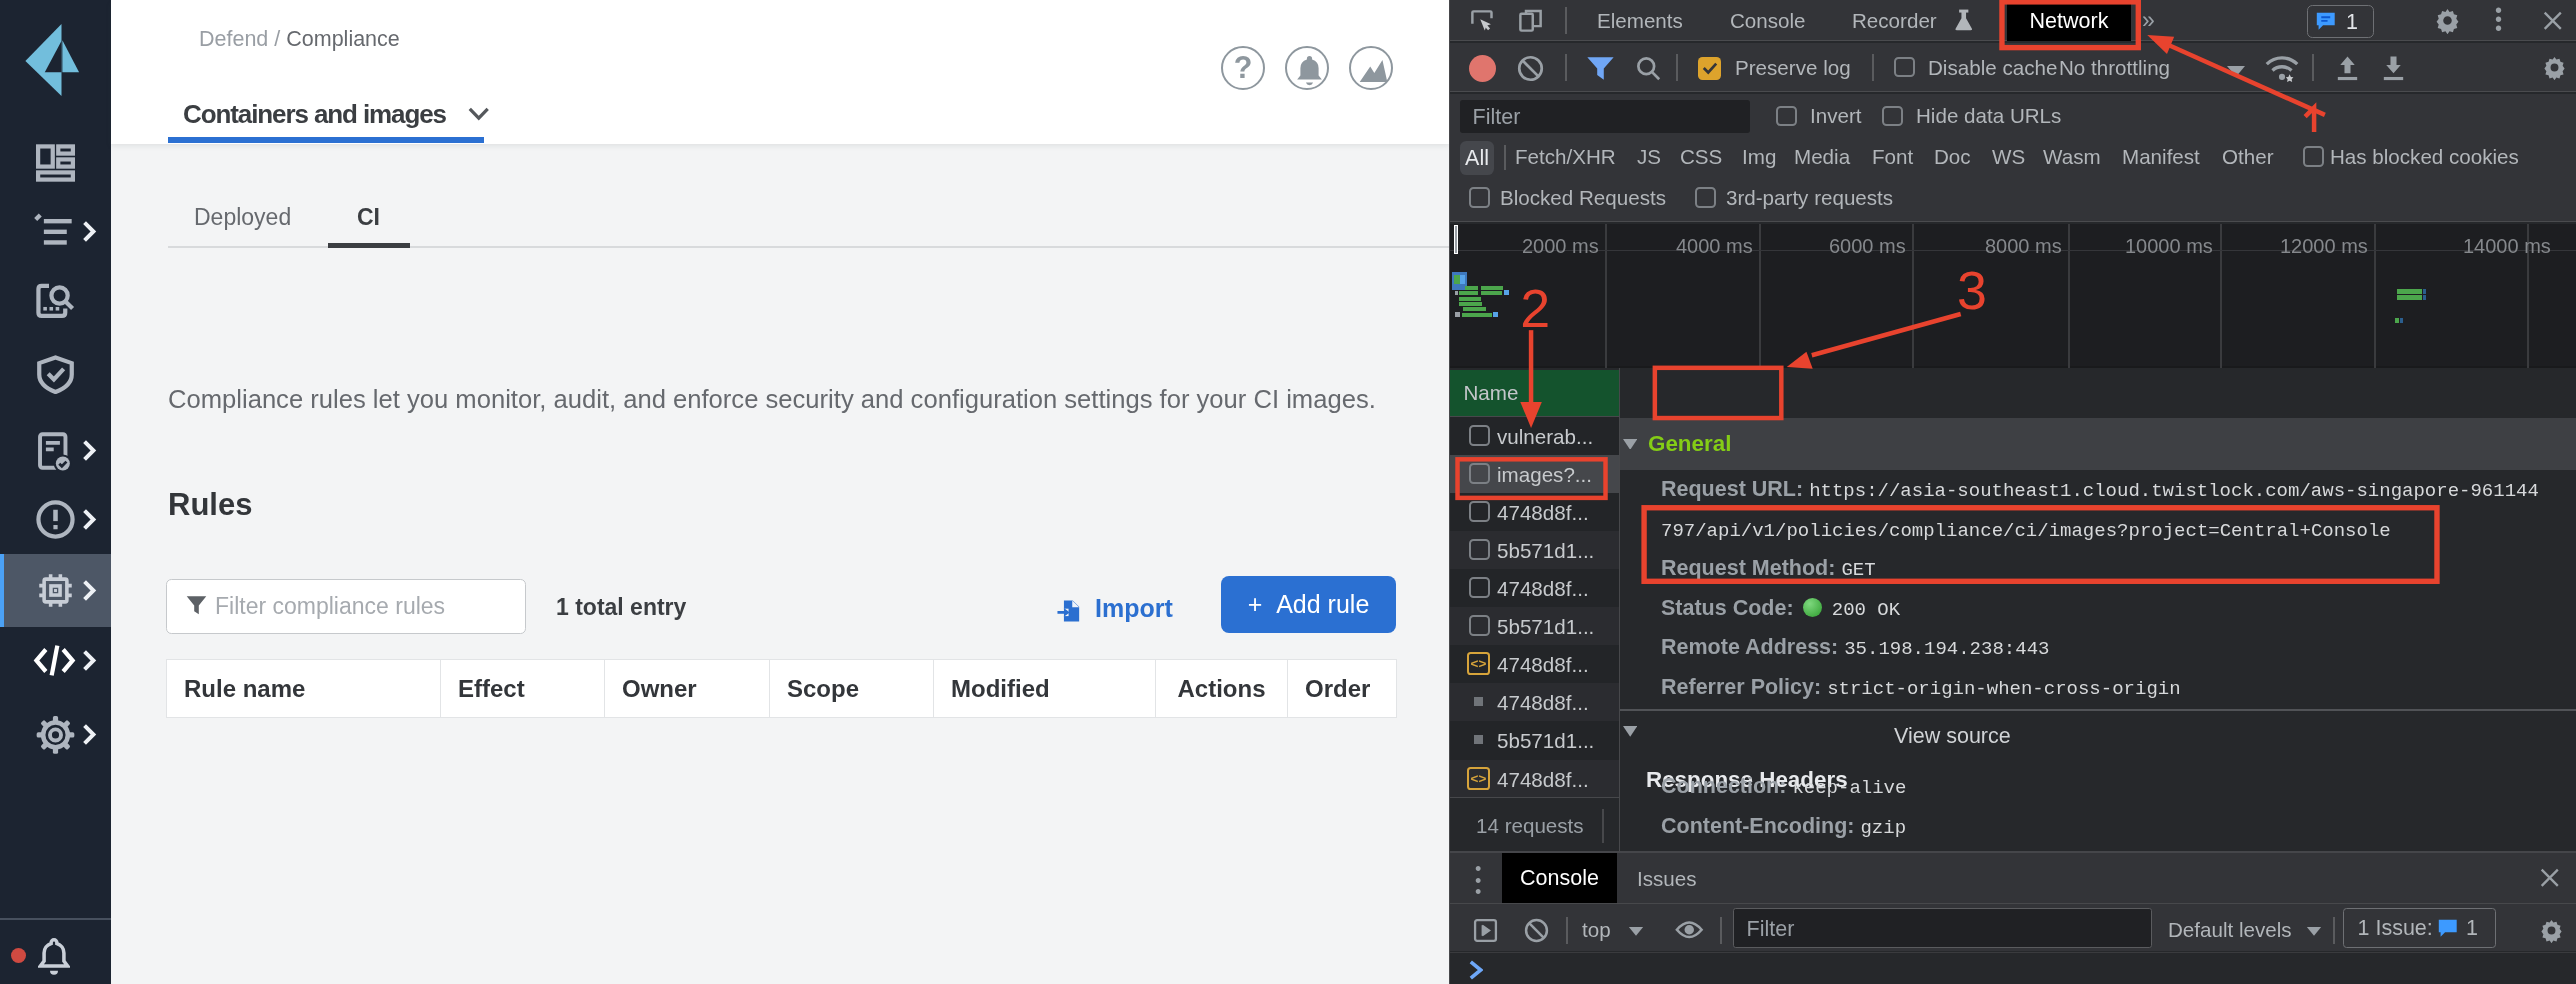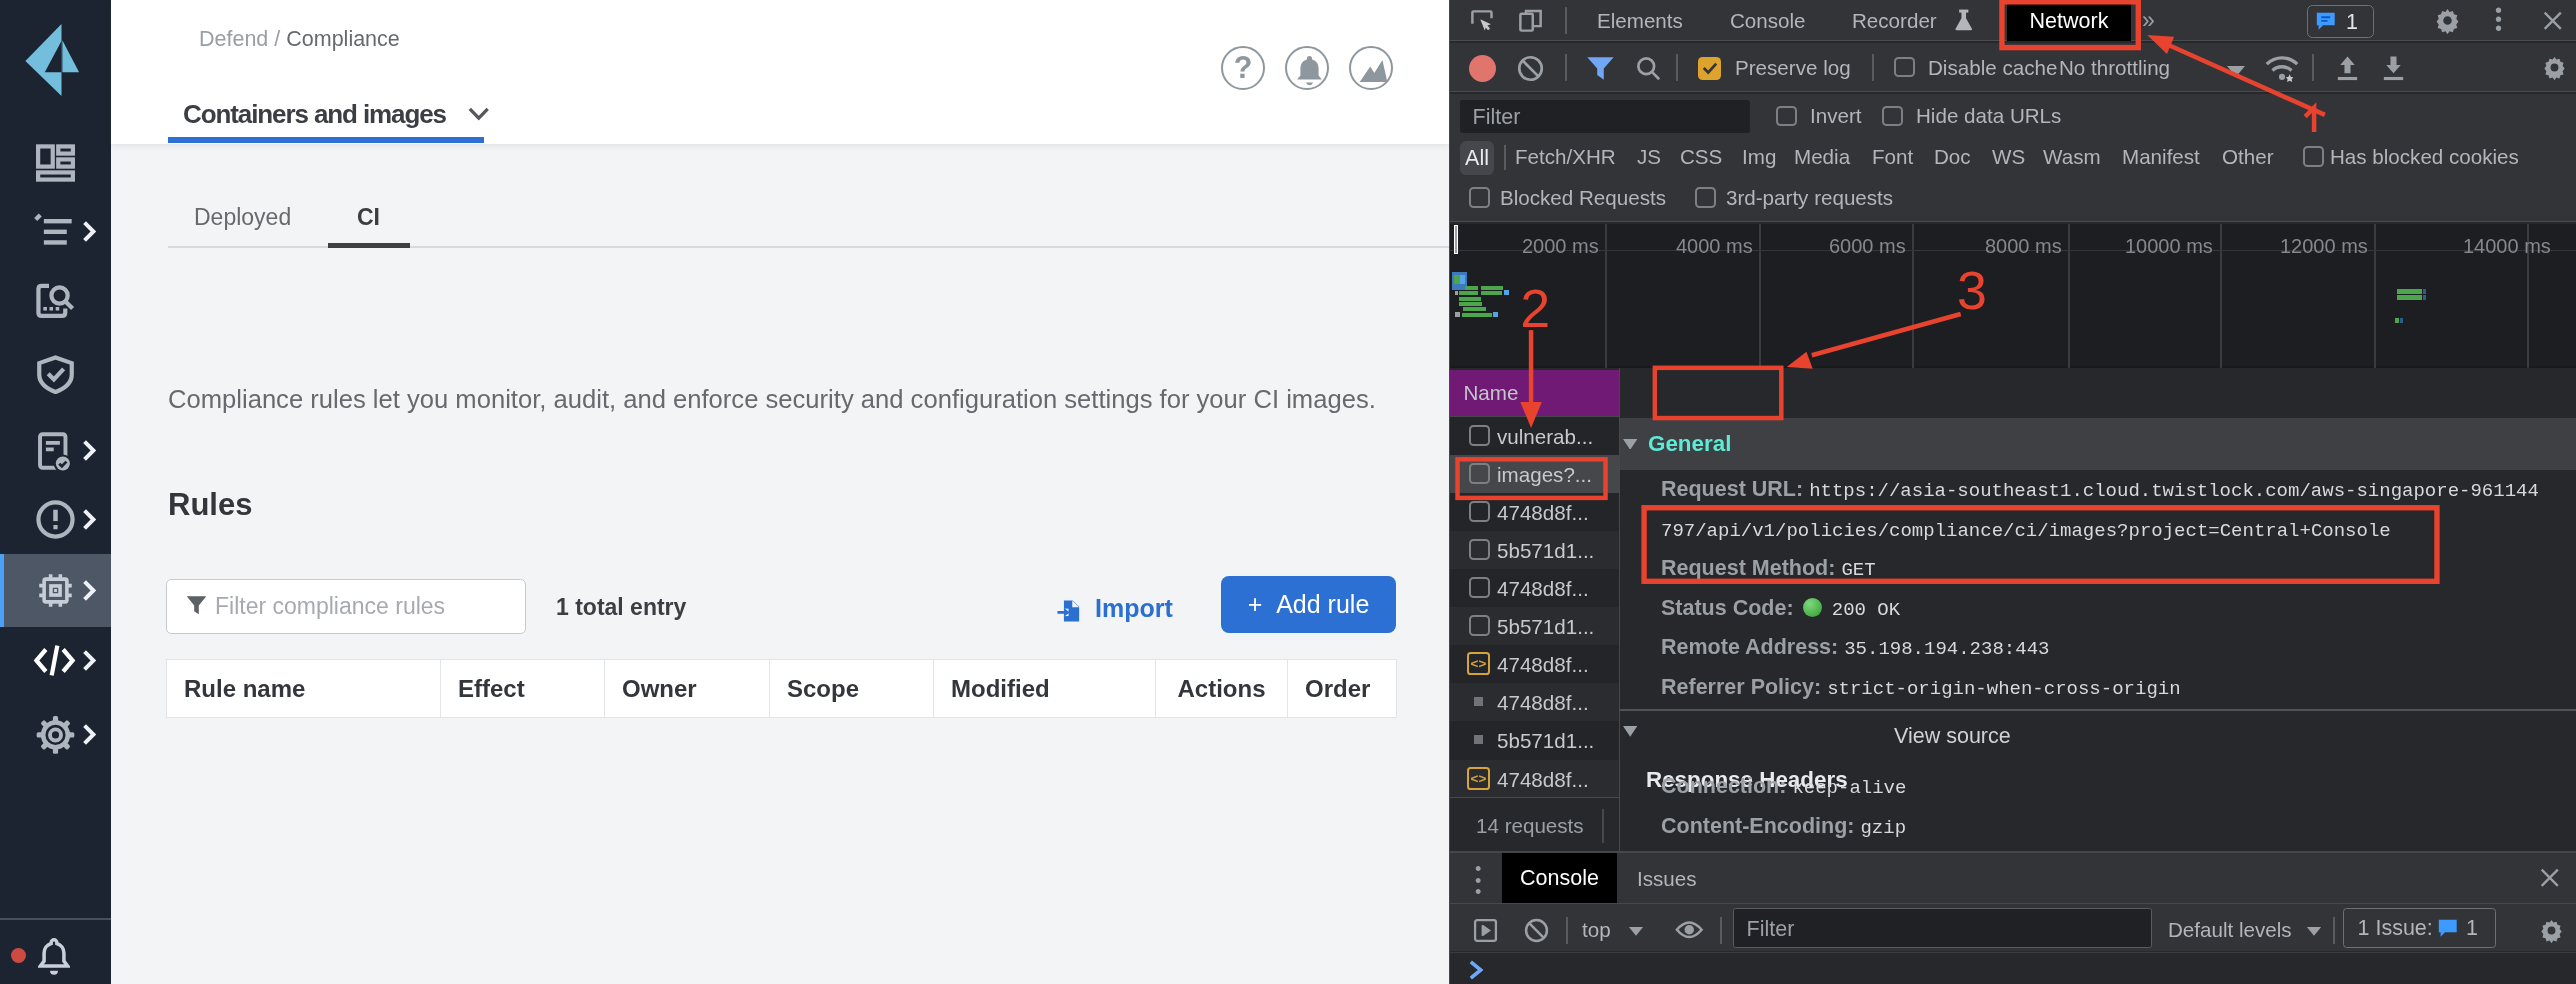--- a/index.html
+++ b/index.html
@@ -412,21 +412,21 @@
     <div style="position:absolute;left:43px;top:88px;width:4.5px;height:4.5px;background:#57a3e8;"></div>
 
     <div style="position:absolute;left:947px;top:65px;width:25px;height:4.5px;background:#4ca64c;"></div>
     <div style="position:absolute;left:973px;top:65px;width:2.7px;height:4.5px;background:#2b5e8e;"></div>
     <div style="position:absolute;left:947px;top:71px;width:25px;height:4.5px;background:#4ca64c;"></div>
     <div style="position:absolute;left:973px;top:71px;width:2.7px;height:4.5px;background:#2b5e8e;"></div>
     <div style="position:absolute;left:945px;top:94px;width:3.6px;height:5.4px;background:#4ca64c;"></div>
     <div style="position:absolute;left:950px;top:94px;width:2.7px;height:5.4px;background:#2b5e8e;"></div>
   </div>
 
-  <div style="position:absolute;left:0;top:370px;width:169px;height:47px;background:#701a75;border-bottom:1.8px solid #47484b;">
+  <div style="position:absolute;left:0;top:370px;width:169px;height:47px;background:#14532d;border-bottom:1.8px solid #47484b;">
     <div class="dtxt" style="left:13.5px;top:10.8px;color:#c3c6ca;">Name</div>
   </div>
 
   <div style="position:absolute;left:0;top:417px;width:169px;height:380px;background:#232528;">
     <div class="nrow" style="top:0;background:#232528;">
         <div class="cb" style="left:19px;top:8px;"></div>
         <div class="txt">vulnerab...</div>
       </div>
     <div class="nrow" style="top:38px;background:#45474b;">
         <div class="cb" style="left:19px;top:8px;"></div>
@@ -471,21 +471,21 @@
     <div style="position:absolute;left:152px;top:10.8px;width:1.8px;height:34px;background:#47484b;"></div>
   </div>
 
   <div style="position:absolute;left:169px;top:368px;width:1.8px;height:483px;background:#47484b;"></div>
 
   <div style="position:absolute;left:170px;top:368px;width:956px;height:483px;background:#26282b;">
     <div style="position:absolute;left:0;top:50px;width:956px;height:52px;background:#3e4044;">
       <svg style="position:absolute;left:2.7px;top:20.6px;" width="14.4" height="10.8" viewBox="0 0 16 12">
           <path d="M0 0 H16 L8 12 Z" fill="#9aa0a6"></path>
         </svg>
-      <div style="position:absolute;left:28px;top:12.6px;font-size:22.4px;font-weight:bold;color:#5eead4;">General</div>
+      <div style="position:absolute;left:28px;top:12.6px;font-size:22.4px;font-weight:bold;color:#84cc16;">General</div>
     </div>
     <div class="kv" style="top:109px;"><b>Request URL:</b> <span>https://asia-southeast1.cloud.twistlock.com/aws-singapore-961144</span></div>
     <div class="kv" style="top:149px;"><span>797/api/v1/policies/compliance/ci/images?project=Central+Console</span></div>
     <div class="kv" style="top:188px;"><b>Request Method:</b> <span>GET</span></div>
     <div class="kv" style="top:228px;"><b>Status Code:</b> <span style="display:inline-block;width:19px;height:19px;border-radius:50%;background:radial-gradient(circle at 35% 30%, #7ed87e, #2e9d2e);vertical-align:-1.8px;margin:0 3.6px;"></span> <span>200 OK</span></div>
     <div class="kv" style="top:267px;"><b>Remote Address:</b> <span>35.198.194.238:443</span></div>
     <div class="kv" style="top:307px;"><b>Referrer Policy:</b> <span>strict-origin-when-cross-origin</span></div>
     <div style="position:absolute;left:0;top:341px;width:956px;height:1.8px;background:#515357;"></div>
     <svg style="position:absolute;left:2.7px;top:358px;" width="14.4" height="10.8" viewBox="0 0 16 12">
         <path d="M0 0 H16 L8 12 Z" fill="#9aa0a6"></path>

